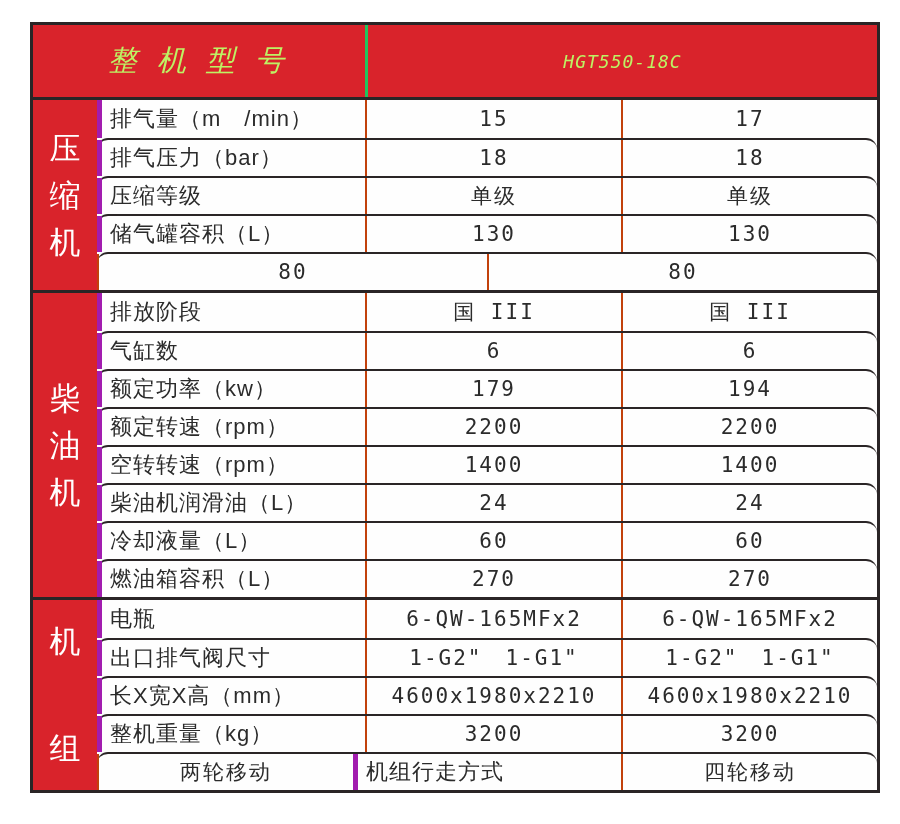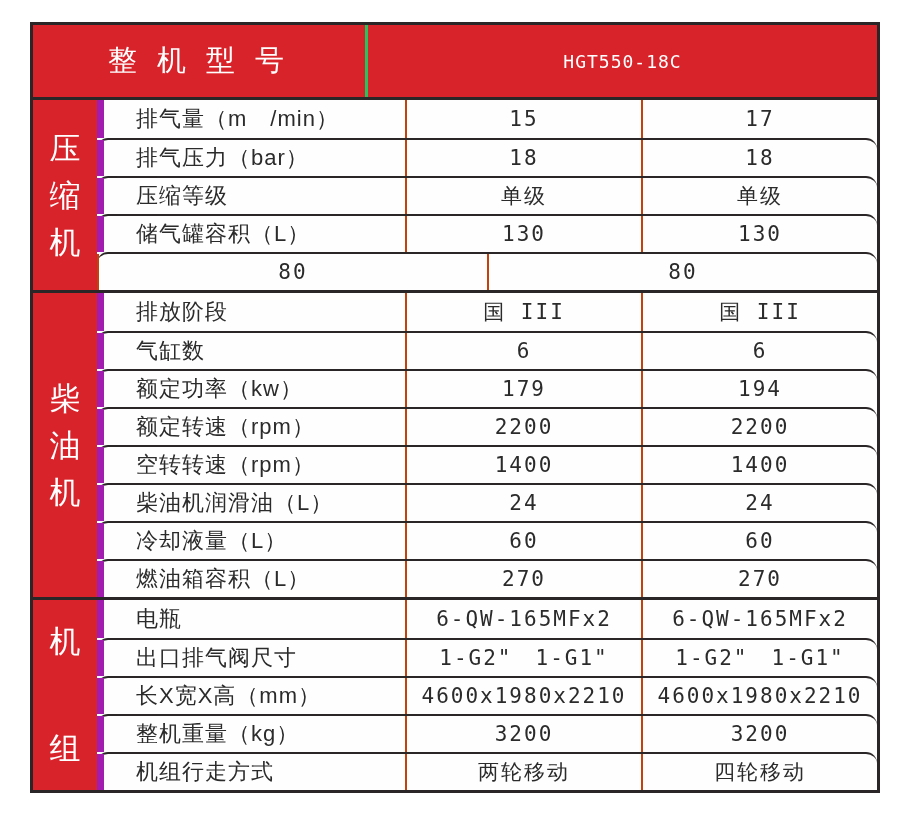--- a/index.html
+++ b/index.html
@@ -31,23 +31,24 @@
     display: flex;
     height: 72px;
     background: #d9232b;
     border-bottom: 3px solid #2a2526;
   }
   .thead .h-cell {
     box-sizing: border-box;
     display: flex;
     align-items: center;
     justify-content: center;
-    color: #ffffff;
+    color: #bef264;
     font-size: 27px;
     letter-spacing: 3px;
+    font-style: italic;
   }
   .thead .h-model-label {
     width: 332px;
     font-size: 29px;
     letter-spacing: 6px;
   }
   .thead .h-model {
     flex: 1;
     border-left: 3px solid #22c55e;
     font-family: "DejaVu Sans Mono", monospace;
@@ -92,23 +93,23 @@
     border-top: 2px solid #2a2526;
     border-radius: 11px;
   }
   .cell {
     box-sizing: border-box;
     display: flex;
     align-items: center;
     color: #2b2b2b;
   }
   .cell.label {
-    width: 308px;
-    border-left: 7px solid #a21caf;
-    padding-left: 32px;
+    width: 268px;
+    border-left: 5px solid #a21caf;
+    padding-left: 8px;
     font-size: 22px;
     letter-spacing: 1px;
     white-space: pre;
   }
   .cell.value {
     flex: 1;
     border-left: 2px solid #c2410c;
     justify-content: center;
     font-family: "DejaVu Sans Mono", monospace;
     font-size: 21px;
@@ -231,21 +232,21 @@
           <div class="cell label">长X宽X高（mm）</div>
           <div class="cell value">4600x1980x2210</div>
           <div class="cell value">4600x1980x2210</div>
         </div>
         <div class="row">
           <div class="cell label">整机重量（kg）</div>
           <div class="cell value">3200</div>
           <div class="cell value">3200</div>
         </div>
         <div class="row">
+          <div class="cell value">两轮移动</div>
           <div class="cell label">机组行走方式</div>
-          <div class="cell value">两轮移动</div>
           <div class="cell value">四轮移动</div>
         </div>
       </div>
     </div>
 
   </div>
 </div>
 
 </body></html>

